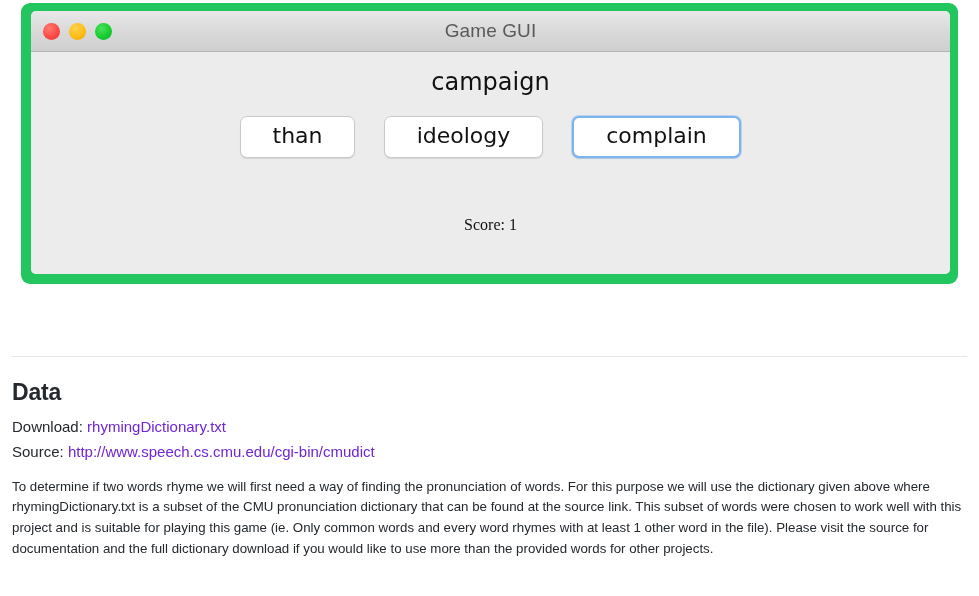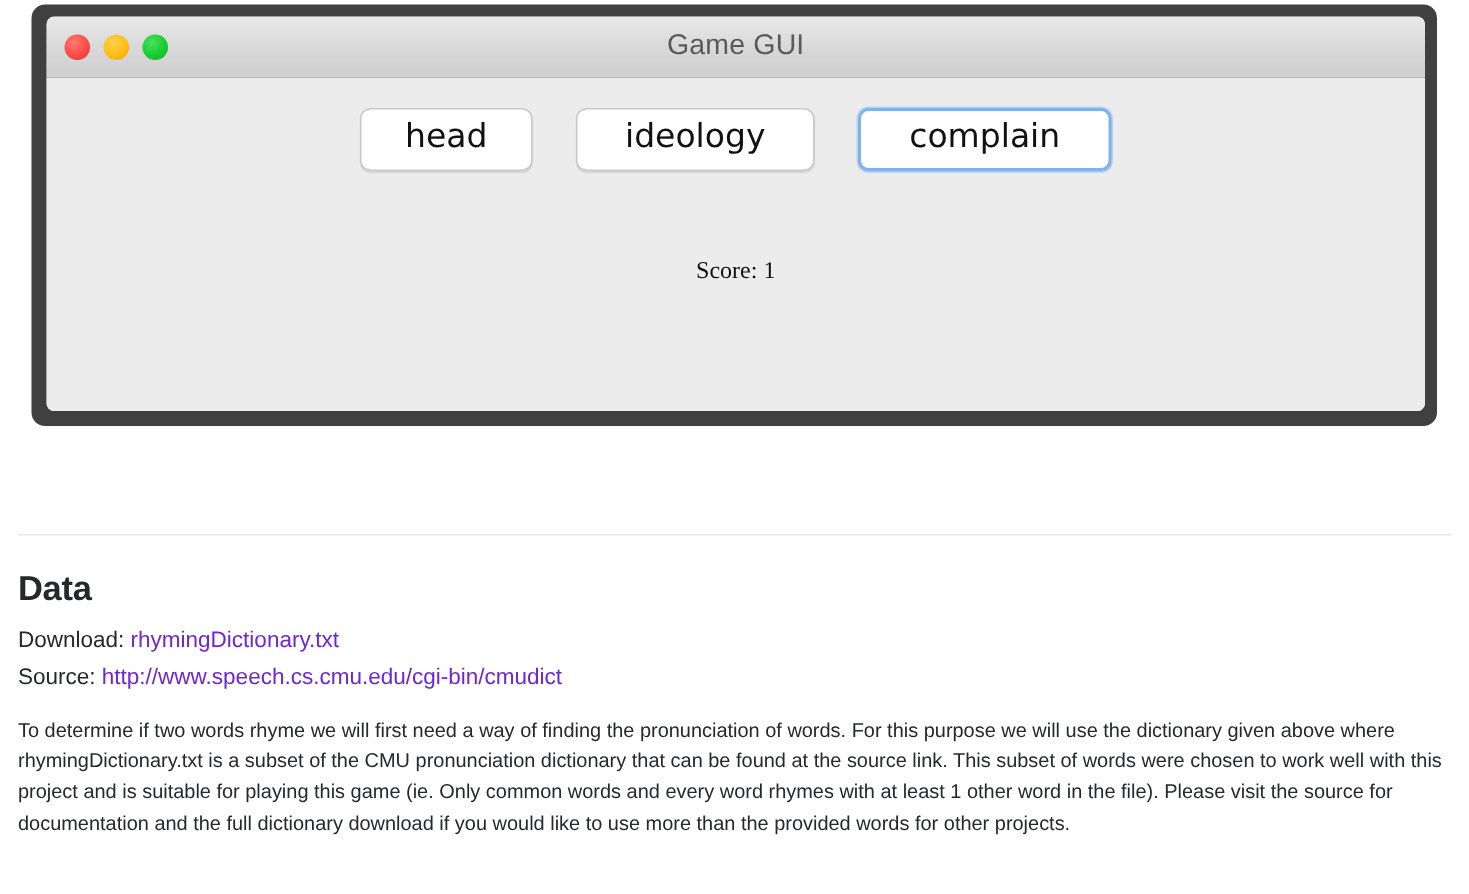--- a/index.html
+++ b/index.html
@@ -15,21 +15,21 @@
     overflow: hidden;
   }
 
   
   .window-frame {
     position: absolute;
     left: 21px;
     top: 3px;
     width: 937px;
     height: 281px;
-    background: #404040;
+    background: #22c55e;
     border-radius: 9px;
     box-sizing: border-box;
     padding: 8px 8px 10px 10px;
   }
   .window {
     width: 100%;
     height: 100%;
     background: #ececec;
     border-radius: 5px;
     overflow: hidden;
@@ -187,23 +187,24 @@
     <div class="titlebar">
       <div class="traffic-lights">
         <span class="light close"></span>
         <span class="light min"></span>
         <span class="light max"></span>
       </div>
       <div class="window-title">Game GUI</div>
     </div>
 
     <div class="window-body">
+      <div class="prompt-word">campaign</div>
 
       <div class="choices">
-        <button class="choice-btn w-head">head</button>
+        <button class="choice-btn w-head">than</button>
         <button class="choice-btn w-ideology">ideology</button>
         <button class="choice-btn w-complain focused">complain</button>
       </div>
 
       <div class="score">Score: 1</div>
     </div>
 
   </div>
 </div>
 

